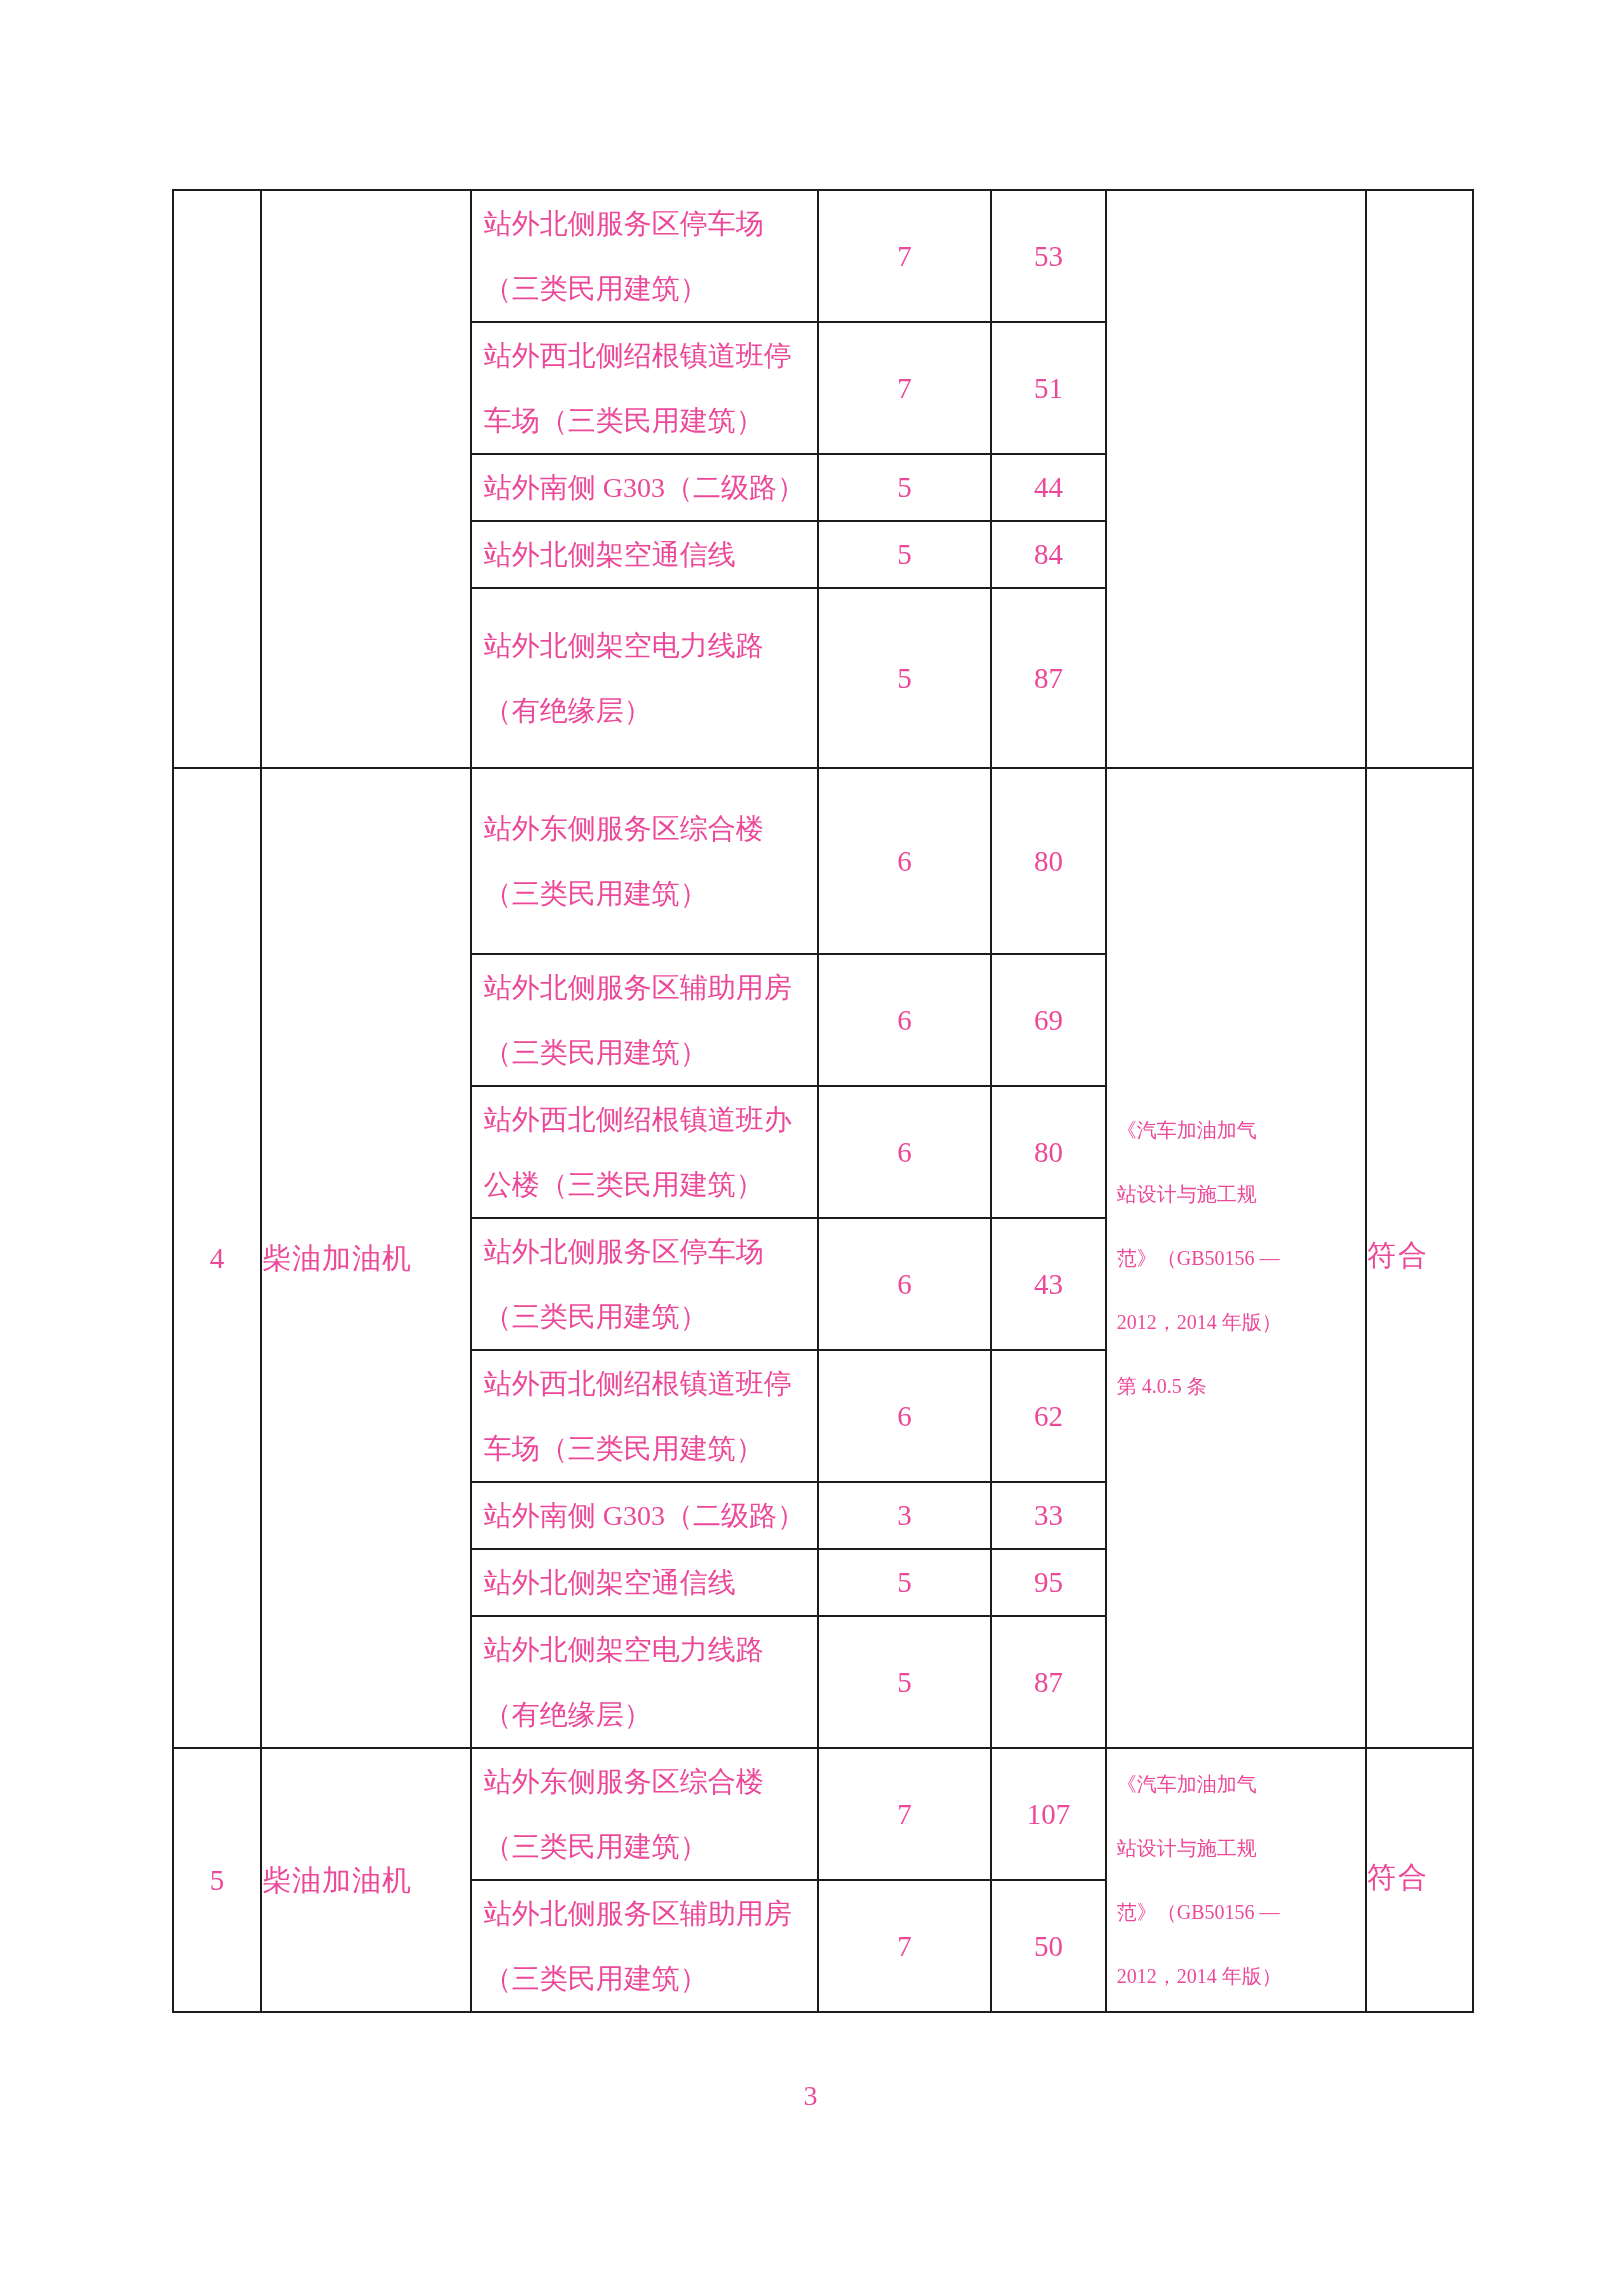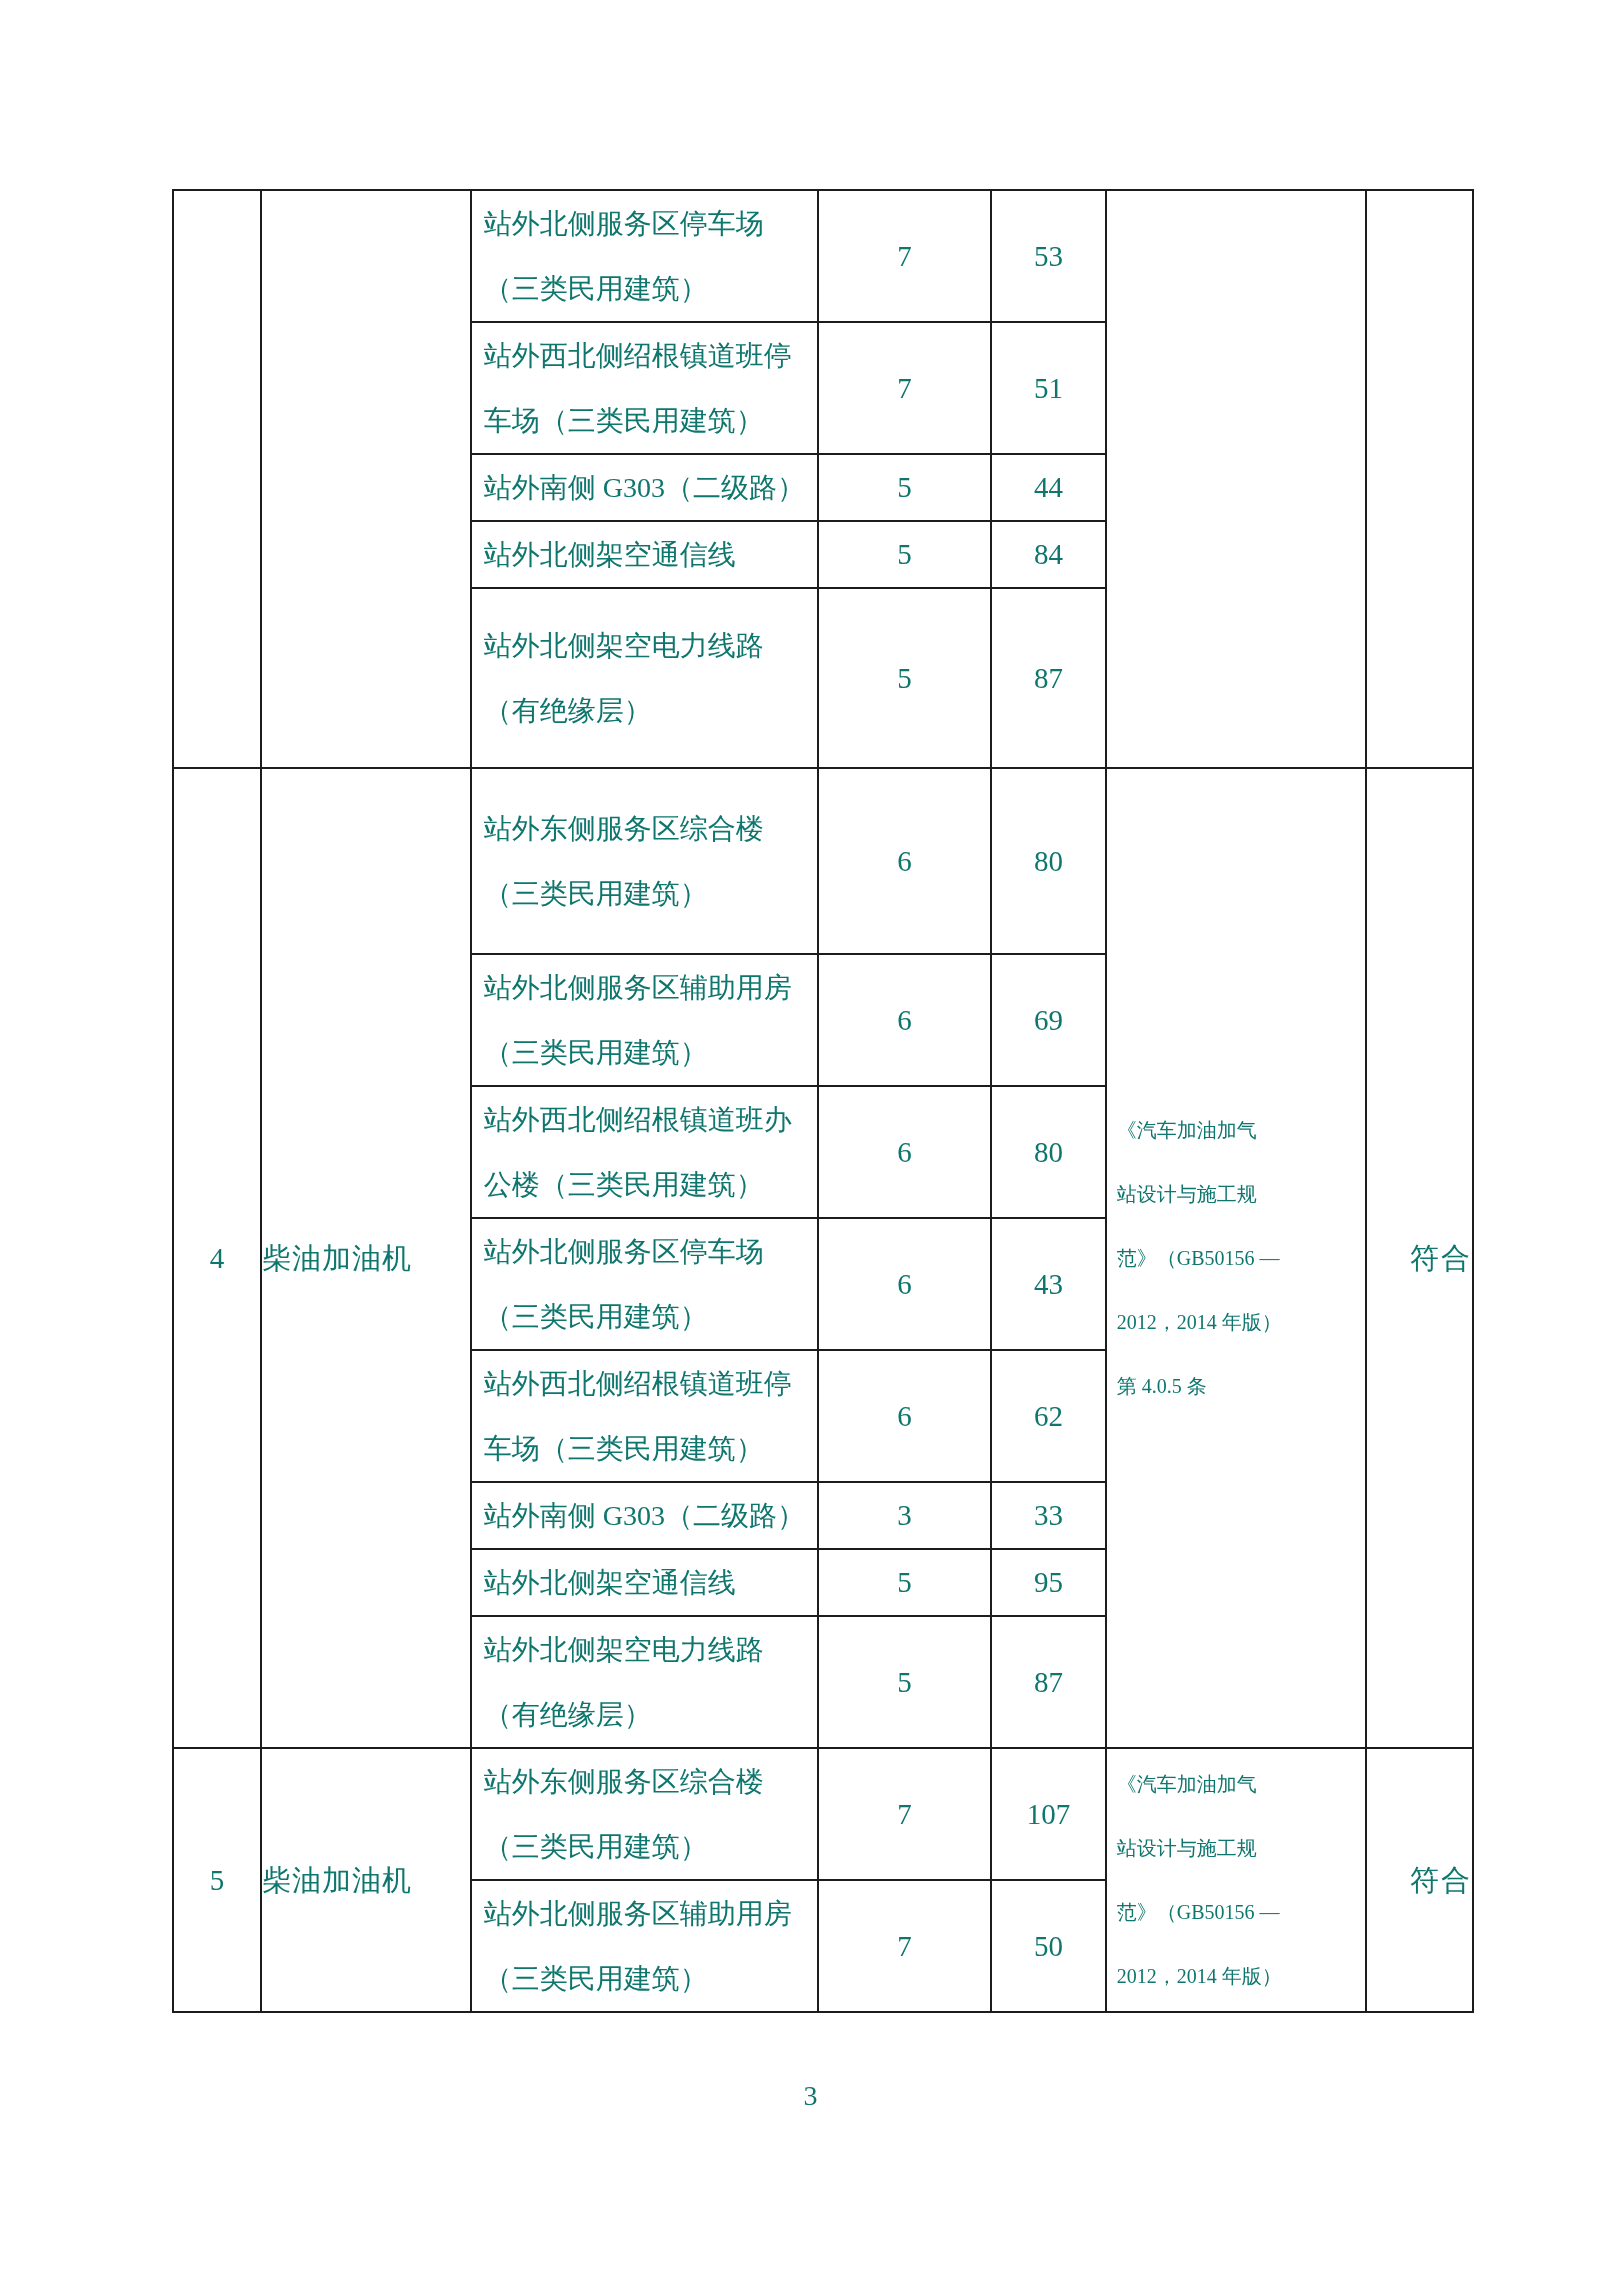--- a/index.html
+++ b/index.html
@@ -1,35 +1,35 @@
 <!DOCTYPE html>
 <html><head>
 <meta charset="utf-8">
 <style>
   html,body{margin:0;padding:0;background:#ffffff;}
   .page{
     position:relative;width:1621px;height:2293px;background:#ffffff;
-    color:#0f766e;font-family:"Liberation Serif","DejaVu Serif",serif;
+    color:#ec4899;font-family:"Liberation Serif","DejaVu Serif",serif;
   }
   table.doc{
     position:absolute;left:172px;top:189px;width:1299px;
     border-collapse:collapse;table-layout:fixed;
     border:2.9px solid #1c1c1c;
   }
   td{
     border:2px solid #1c1c1c;
     padding:0;vertical-align:middle;overflow:hidden;
     font-size:29px;line-height:1.2;
   }
   td.sn{text-align:center;}
   td.it{text-align:left;letter-spacing:1px;}
   td.loc{font-size:28px;line-height:65px;white-space:pre;padding:0 3.9px 0 11.8px;text-align:left;}
   td.num{text-align:center;}
   td.ref{font-size:20px;line-height:64px;white-space:pre;padding:0 2px 0 9.8px;text-align:left;}
-  td.ok{text-align:right;letter-spacing:2px;}
+  td.ok{text-align:left;letter-spacing:2px;font-family:Liberation Mono, monospace;}
   .pageno{
     position:absolute;top:2080px;left:0;width:100%;
     text-align:center;font-size:28px;
   }
 </style>
 </head>
 <body>
 
 <div class="page">
 

